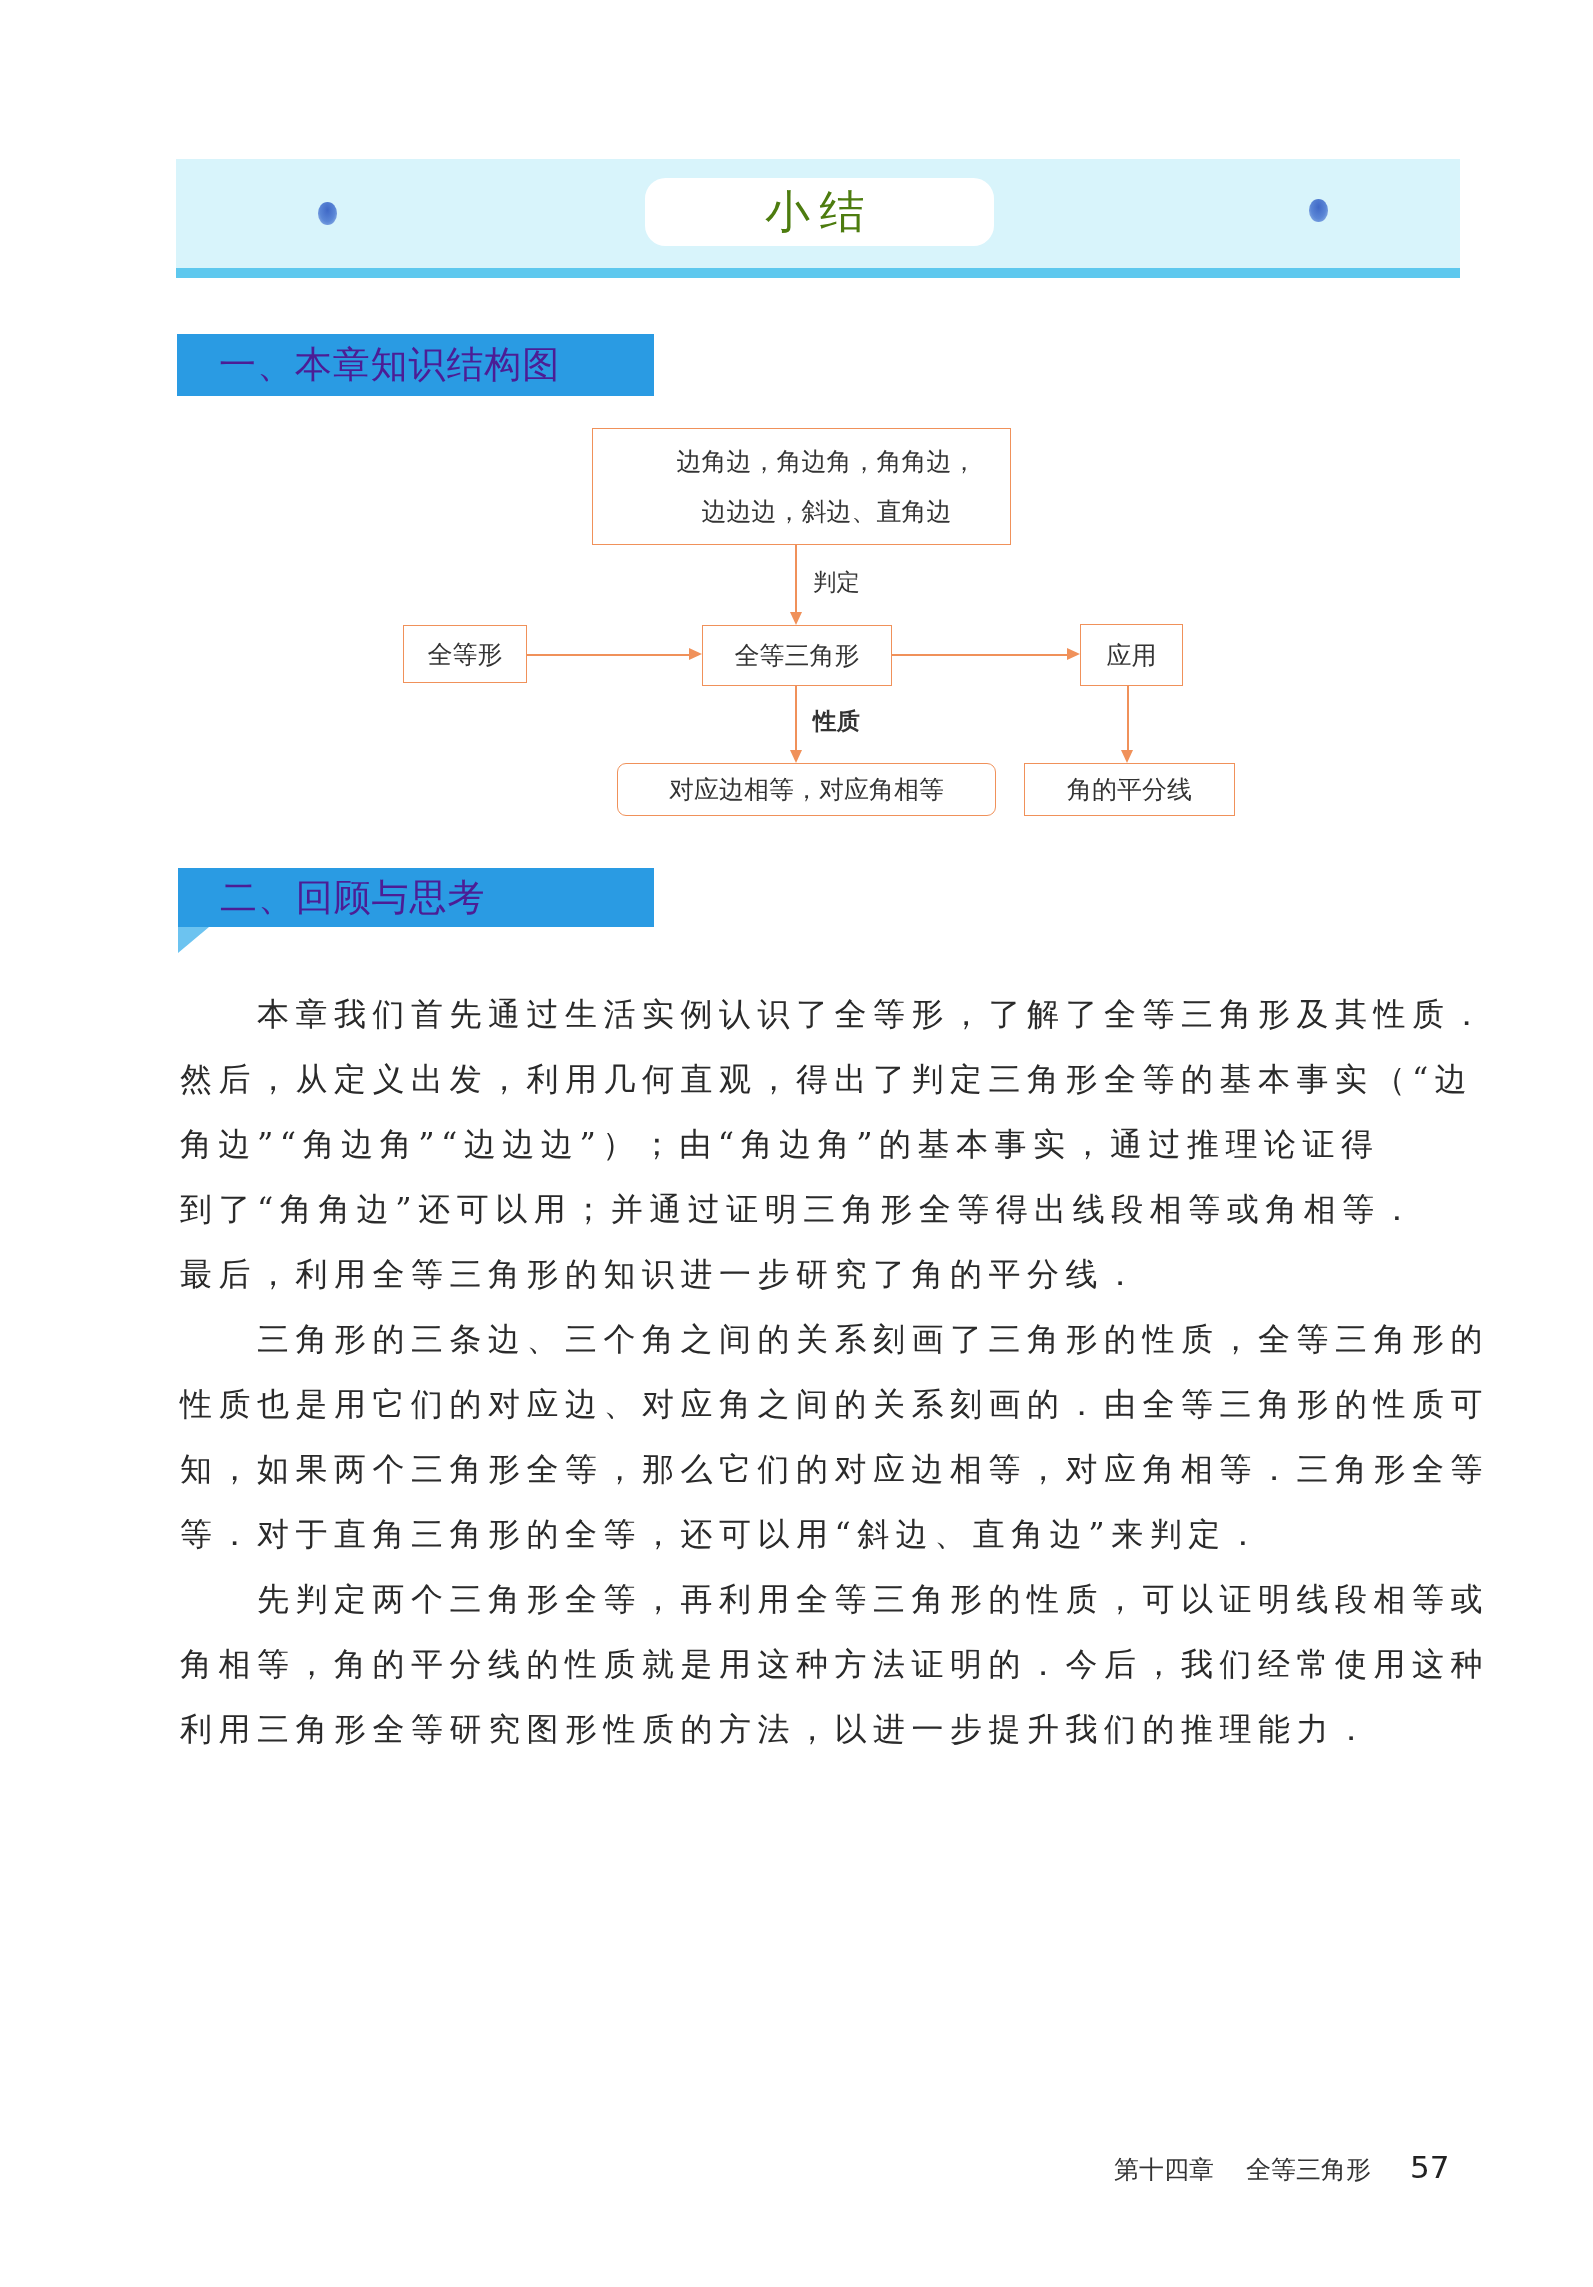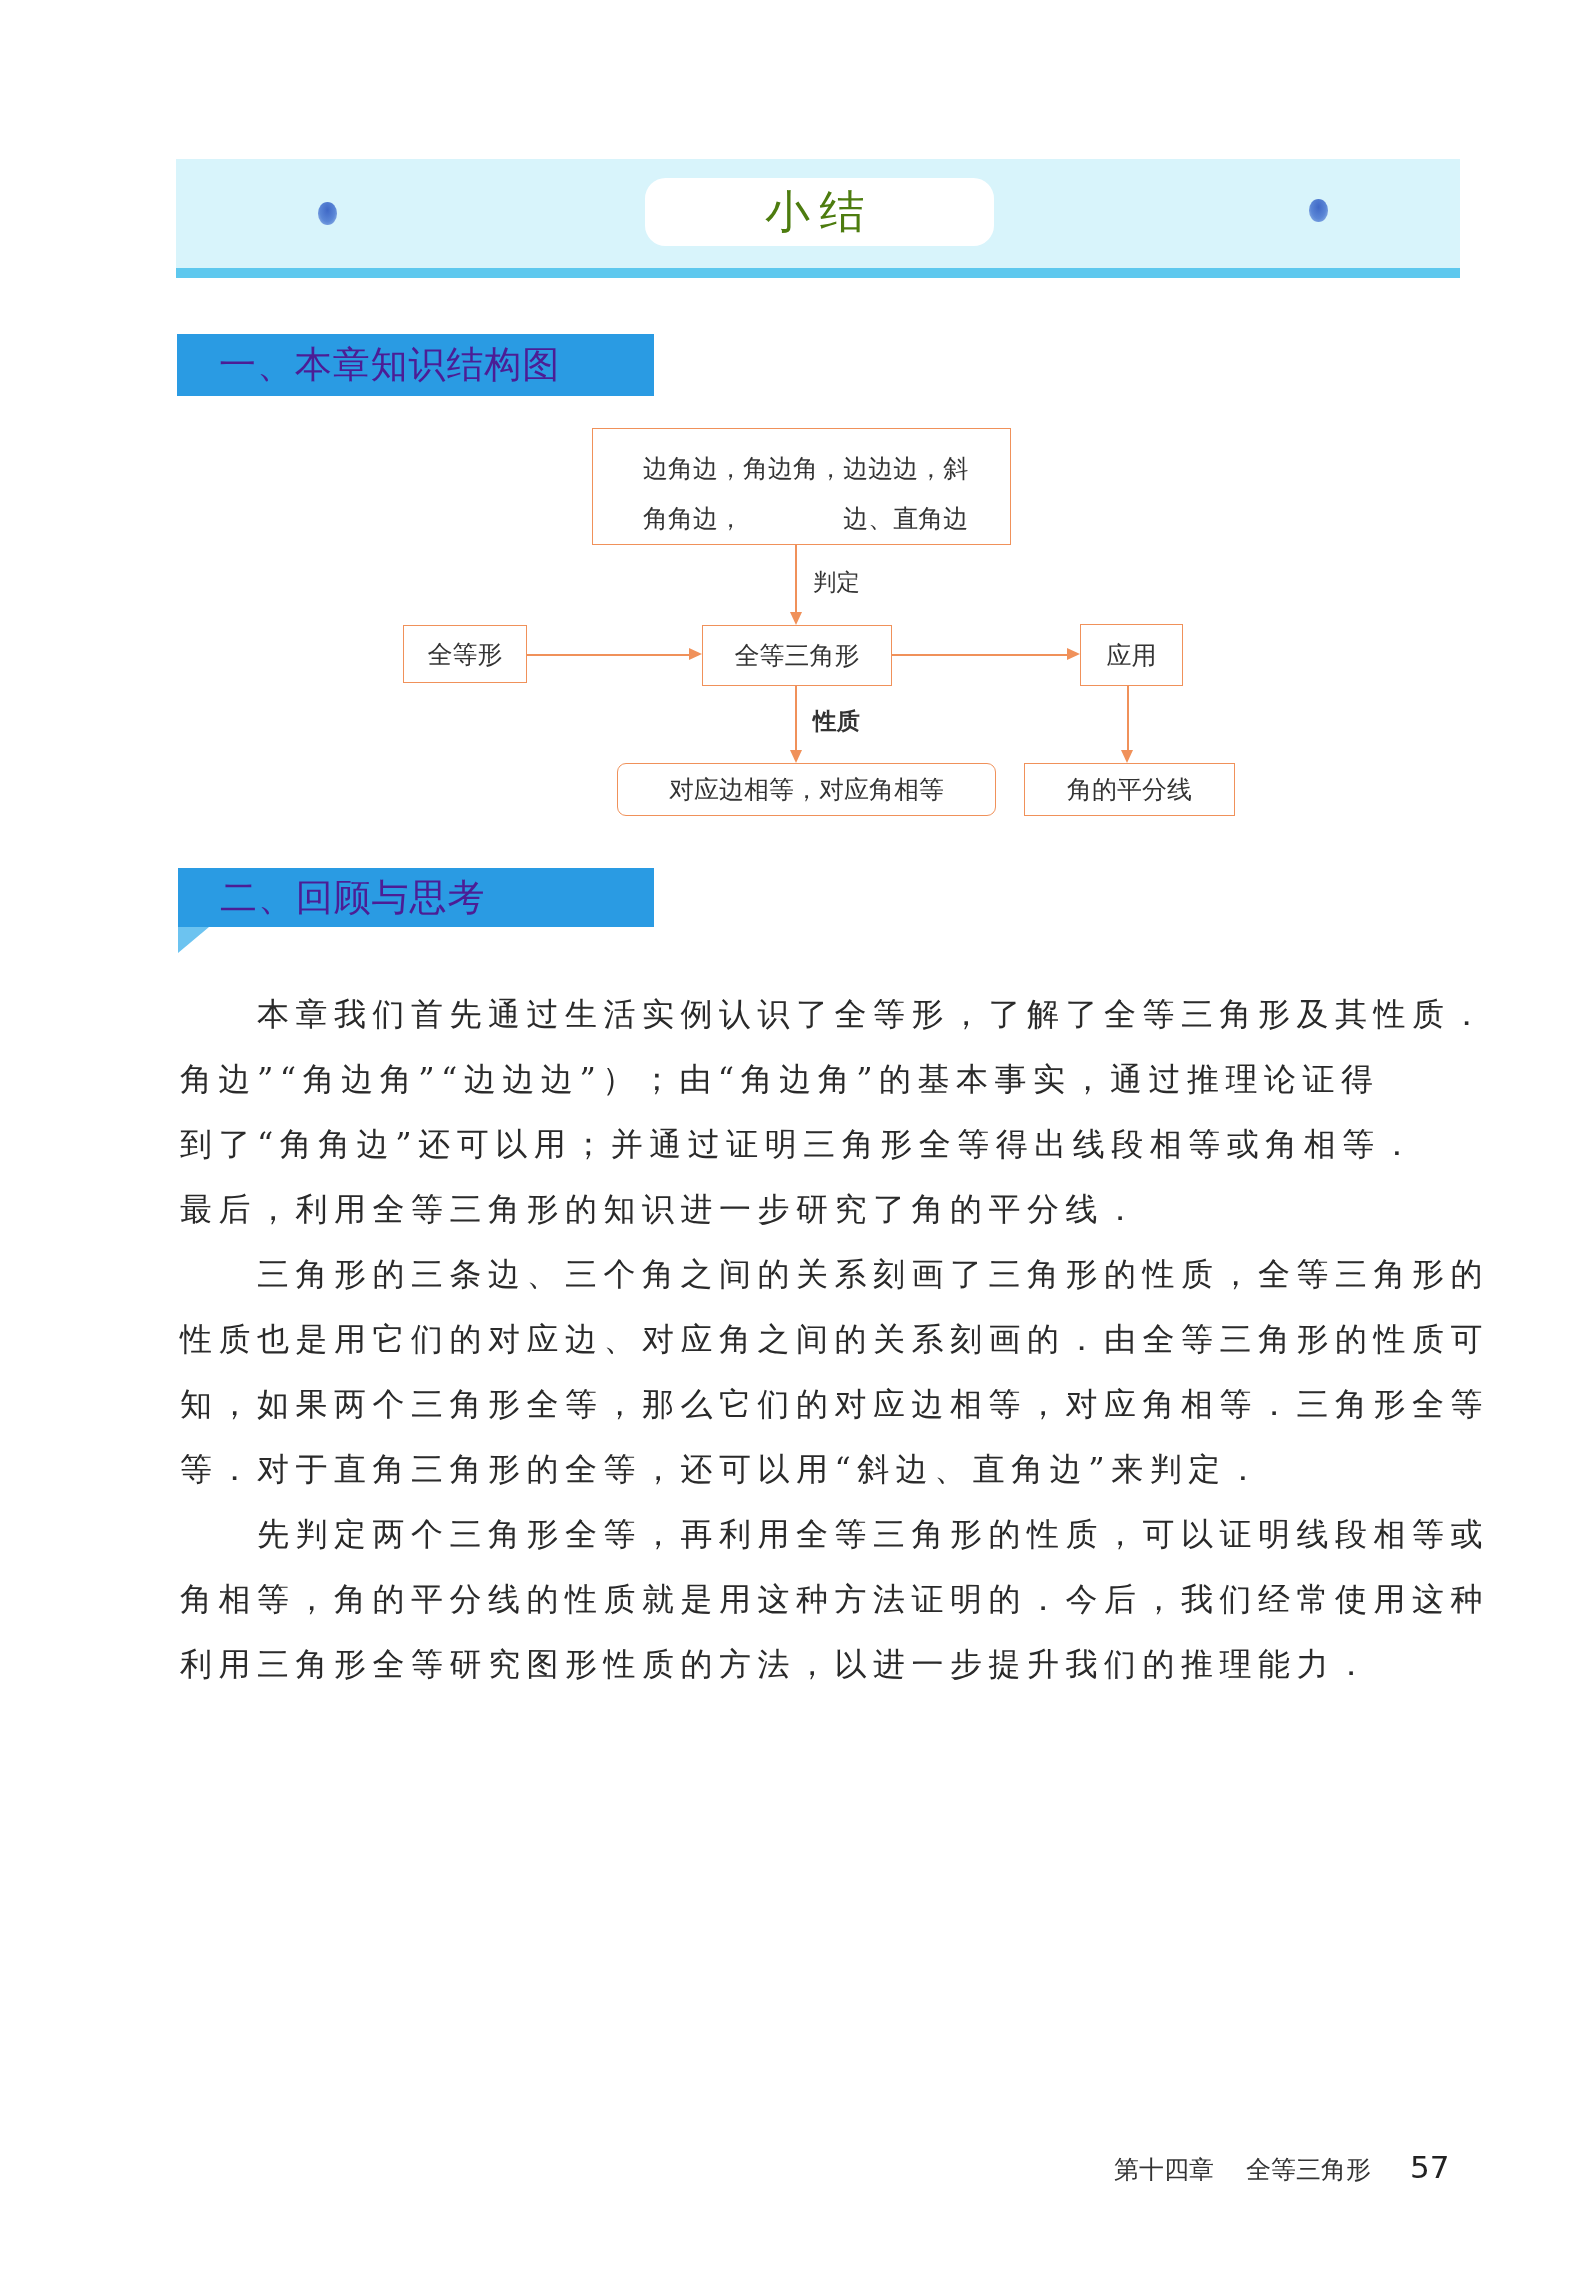--- a/index.html
+++ b/index.html
@@ -22,21 +22,21 @@
 
   
   .sec-head { background: #2a9be3; color: #4c1d95; font-weight: normal; font-size: 37px;
     display: flex; align-items: center; padding-left: 42px; box-sizing: border-box; letter-spacing: 0.9px; }
   .sec-fold { width: 0; height: 0; border-top: 26px solid #6cc3f0; border-left: 31px solid transparent; transform: scaleX(-1); }
 
   
   .box { position: absolute; border: 1.9px solid #f0915a; background: #ffffff; box-sizing: border-box;
     display: flex; align-items: center; justify-content: center;
     font-family: "DejaVu Serif", "Liberation Serif", serif; font-size: 25px; color: #333; }
-  .box-top { flex-direction: row; align-items: flex-end; padding-left: 50px; justify-content: center; line-height: 50px; }
+  .box-top { flex-direction: column; align-items: center; padding-left: 50px; justify-content: center; line-height: 50px; }
   .hline, .vline { position: absolute; background: #f0915a; }
   .hline { height: 1.9px; }
   .vline { width: 1.9px; }
   .arrow-r { position: absolute; width: 0; height: 0; border-top: 6.6px solid transparent; border-bottom: 6.6px solid transparent; border-left: 13px solid #f0915a; }
   .arrow-d { position: absolute; width: 0; height: 0; border-left: 6.6px solid transparent; border-right: 6.6px solid transparent; border-top: 13px solid #f0915a; }
   .edge-label { position: absolute; font-family: "DejaVu Serif", "Liberation Serif", serif; font-size: 23.4px; color: #333; text-align: right; }
 
   
   .body-text { left: 180px; top: 982px; width: 1293px;
     font-family: "DejaVu Serif", "Liberation Serif", serif; font-size: 32px; letter-spacing: 6.5px;
@@ -109,20 +109,21 @@
 </div>
 
 <div class="abs sec-head" style="left:178px; top:868px; width:476px; height:59px;">
   <span>二、回顾与思考</span>
 </div>
 <div class="abs sec-fold" style="left:178px; top:927px;"></div>
 
 <div class="abs body-text">
   <div>
     <div class="line indent">本章我们首先通过生活实例认识了全等形，了解了全等三角形及其性质．</div>
+    <div class="line">然后，从定义出发，利用几何直观，得出了判定三角形全等的基本事实（“边</div>
     <div class="line">角边”“角边角”“边边边”）；由“角边角”的基本事实，通过推理论证得</div>
     <div class="line">到了“角角边”还可以用；并通过证明三角形全等得出线段相等或角相等．</div>
     <div class="line">最后，利用全等三角形的知识进一步研究了角的平分线．</div>
   </div>
   <div>
     <div class="line indent">三角形的三条边、三个角之间的关系刻画了三角形的性质，全等三角形的</div>
     <div class="line">性质也是用它们的对应边、对应角之间的关系刻画的．由全等三角形的性质可</div>
     <div class="line">知，如果两个三角形全等，那么它们的对应边相等，对应角相等．三角形全等</div>
     <div class="line">等．对于直角三角形的全等，还可以用“斜边、直角边”来判定．</div>
   </div>

